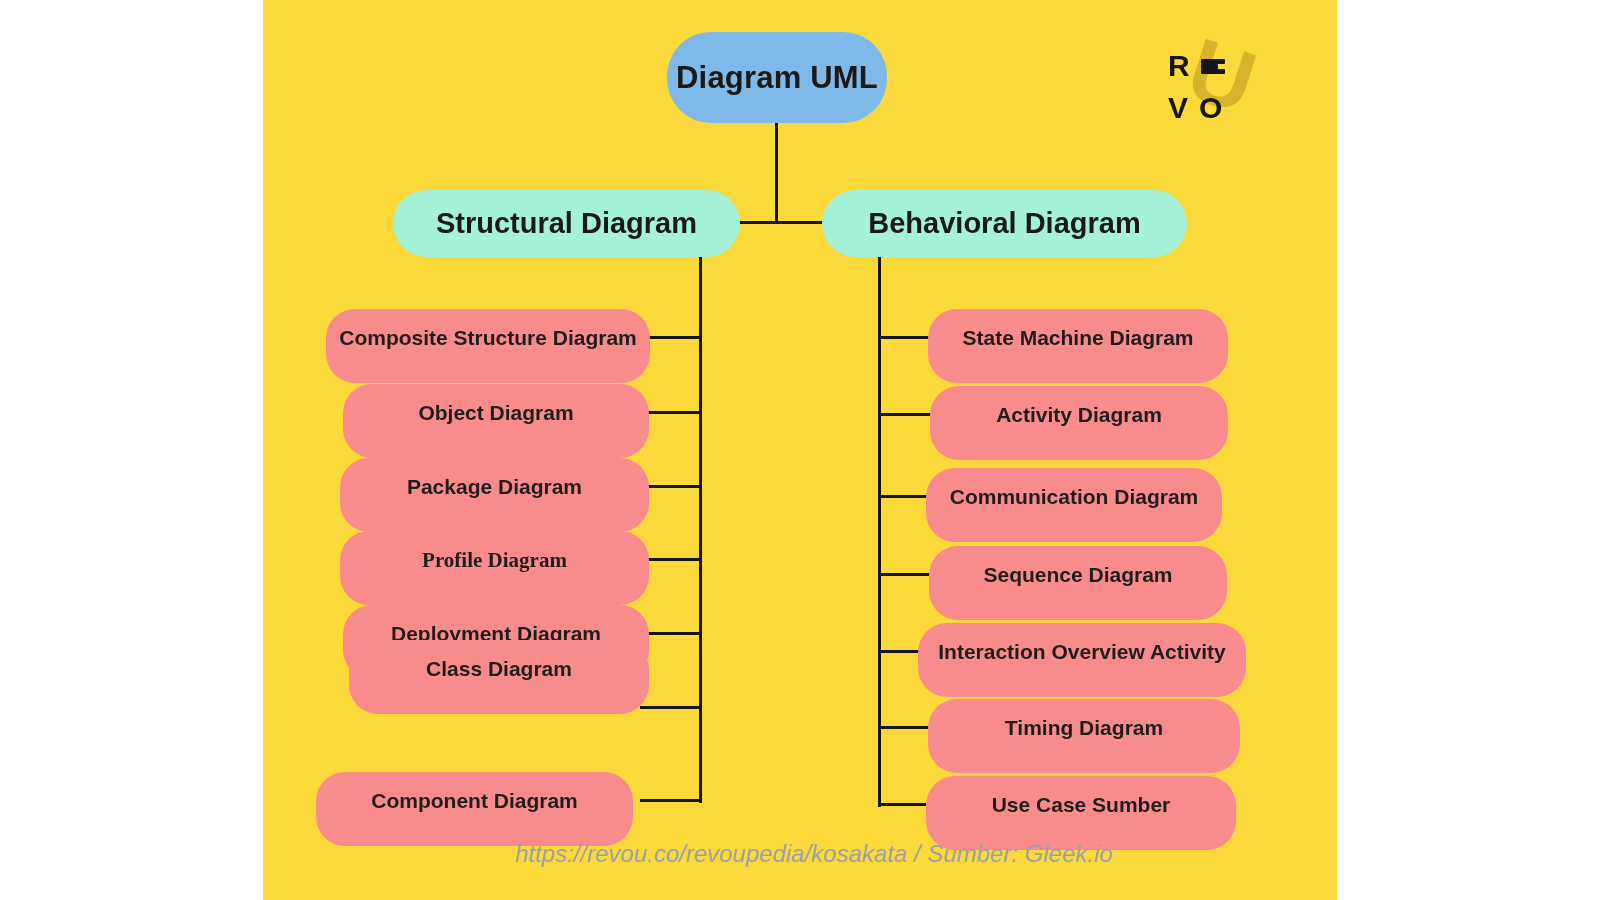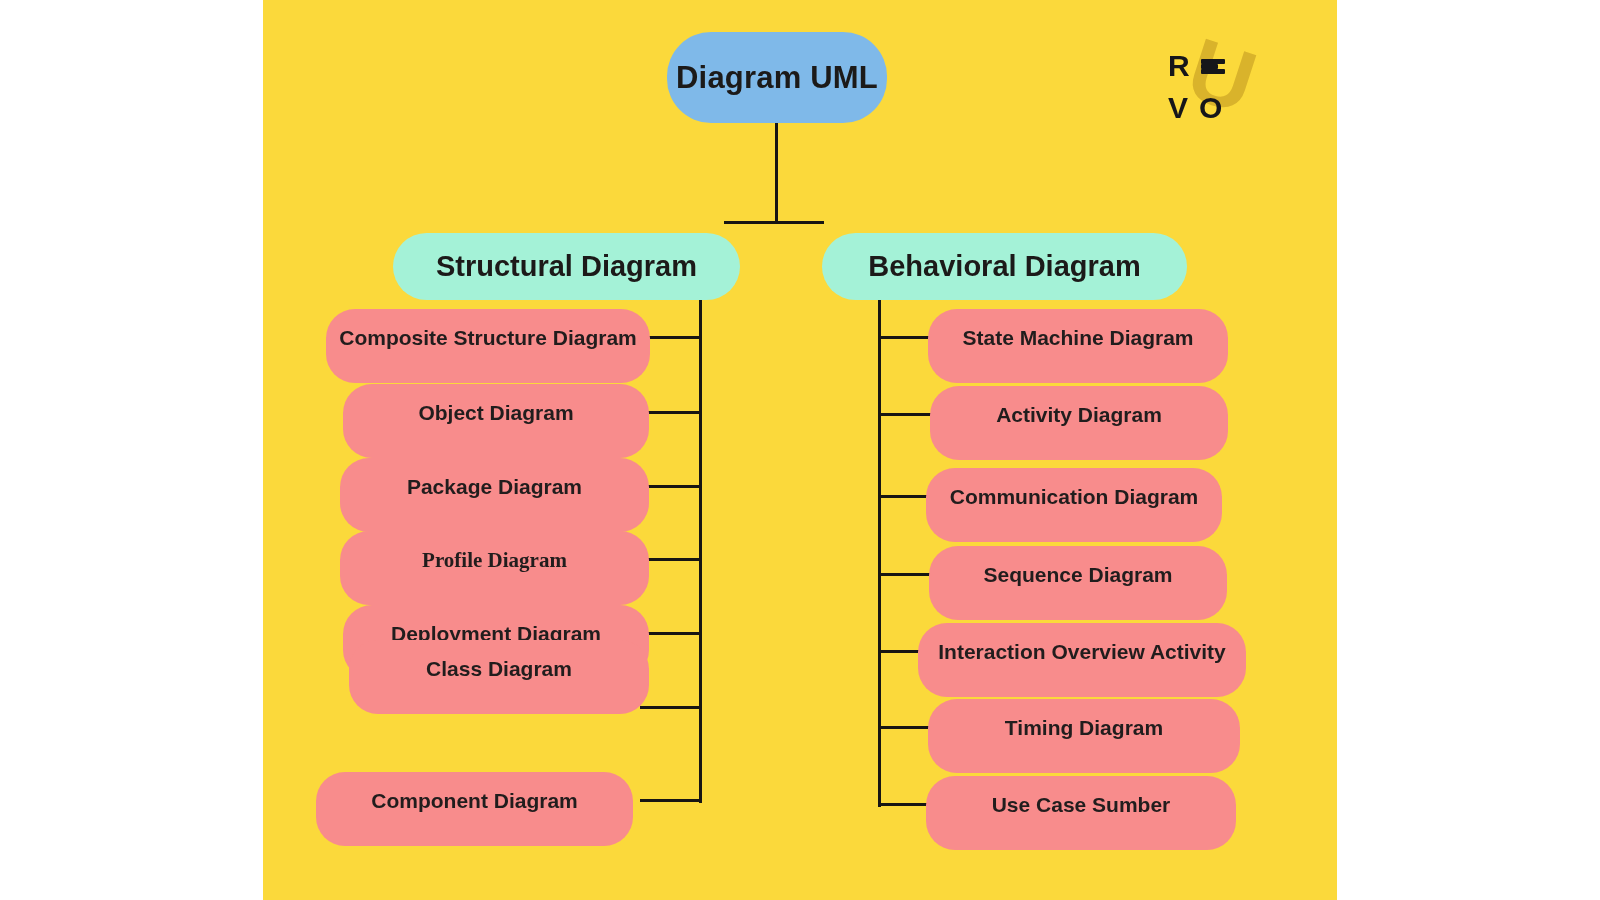--- a/index.html
+++ b/index.html
@@ -28,21 +28,20 @@
   }
   .root-node {
     left: 667px; top: 32px; width: 220px; height: 91px;
     background: #7FB9E9; border-radius: 44px;
     font-size: 31px; letter-spacing: .2px;
   }
   .branch-node {
     top: 190px; height: 67px;
     background: #A4F2D7; border-radius: 34px;
     font-size: 29px;
-    margin-top: 43px;
   }
   .branch-structural { left: 393px; width: 347px; }
   .branch-behavioral { left: 822px; width: 365px; }
 
   .pill {
     position: absolute; z-index: 2; height: 74px; line-height: 58px;
     background: #F88C8C; border-radius: 29px;
     color: #211d1d; font-weight: 700; font-size: 21px;
     text-align: center; white-space: nowrap;
   }
@@ -135,14 +134,15 @@
           <i class="b2"></i>
           <i class="b3"></i>
       </span>
     </div>
     <div class="logo-row" style="margin-top:6px;">
       <span>V</span>
       <span>O</span>
     </div>
   </div>
 
+  <div class="caption">https://revou.co/revoupedia/kosakata / Sumber: Gleek.io</div>
 
 </div>
 
 </body></html>

